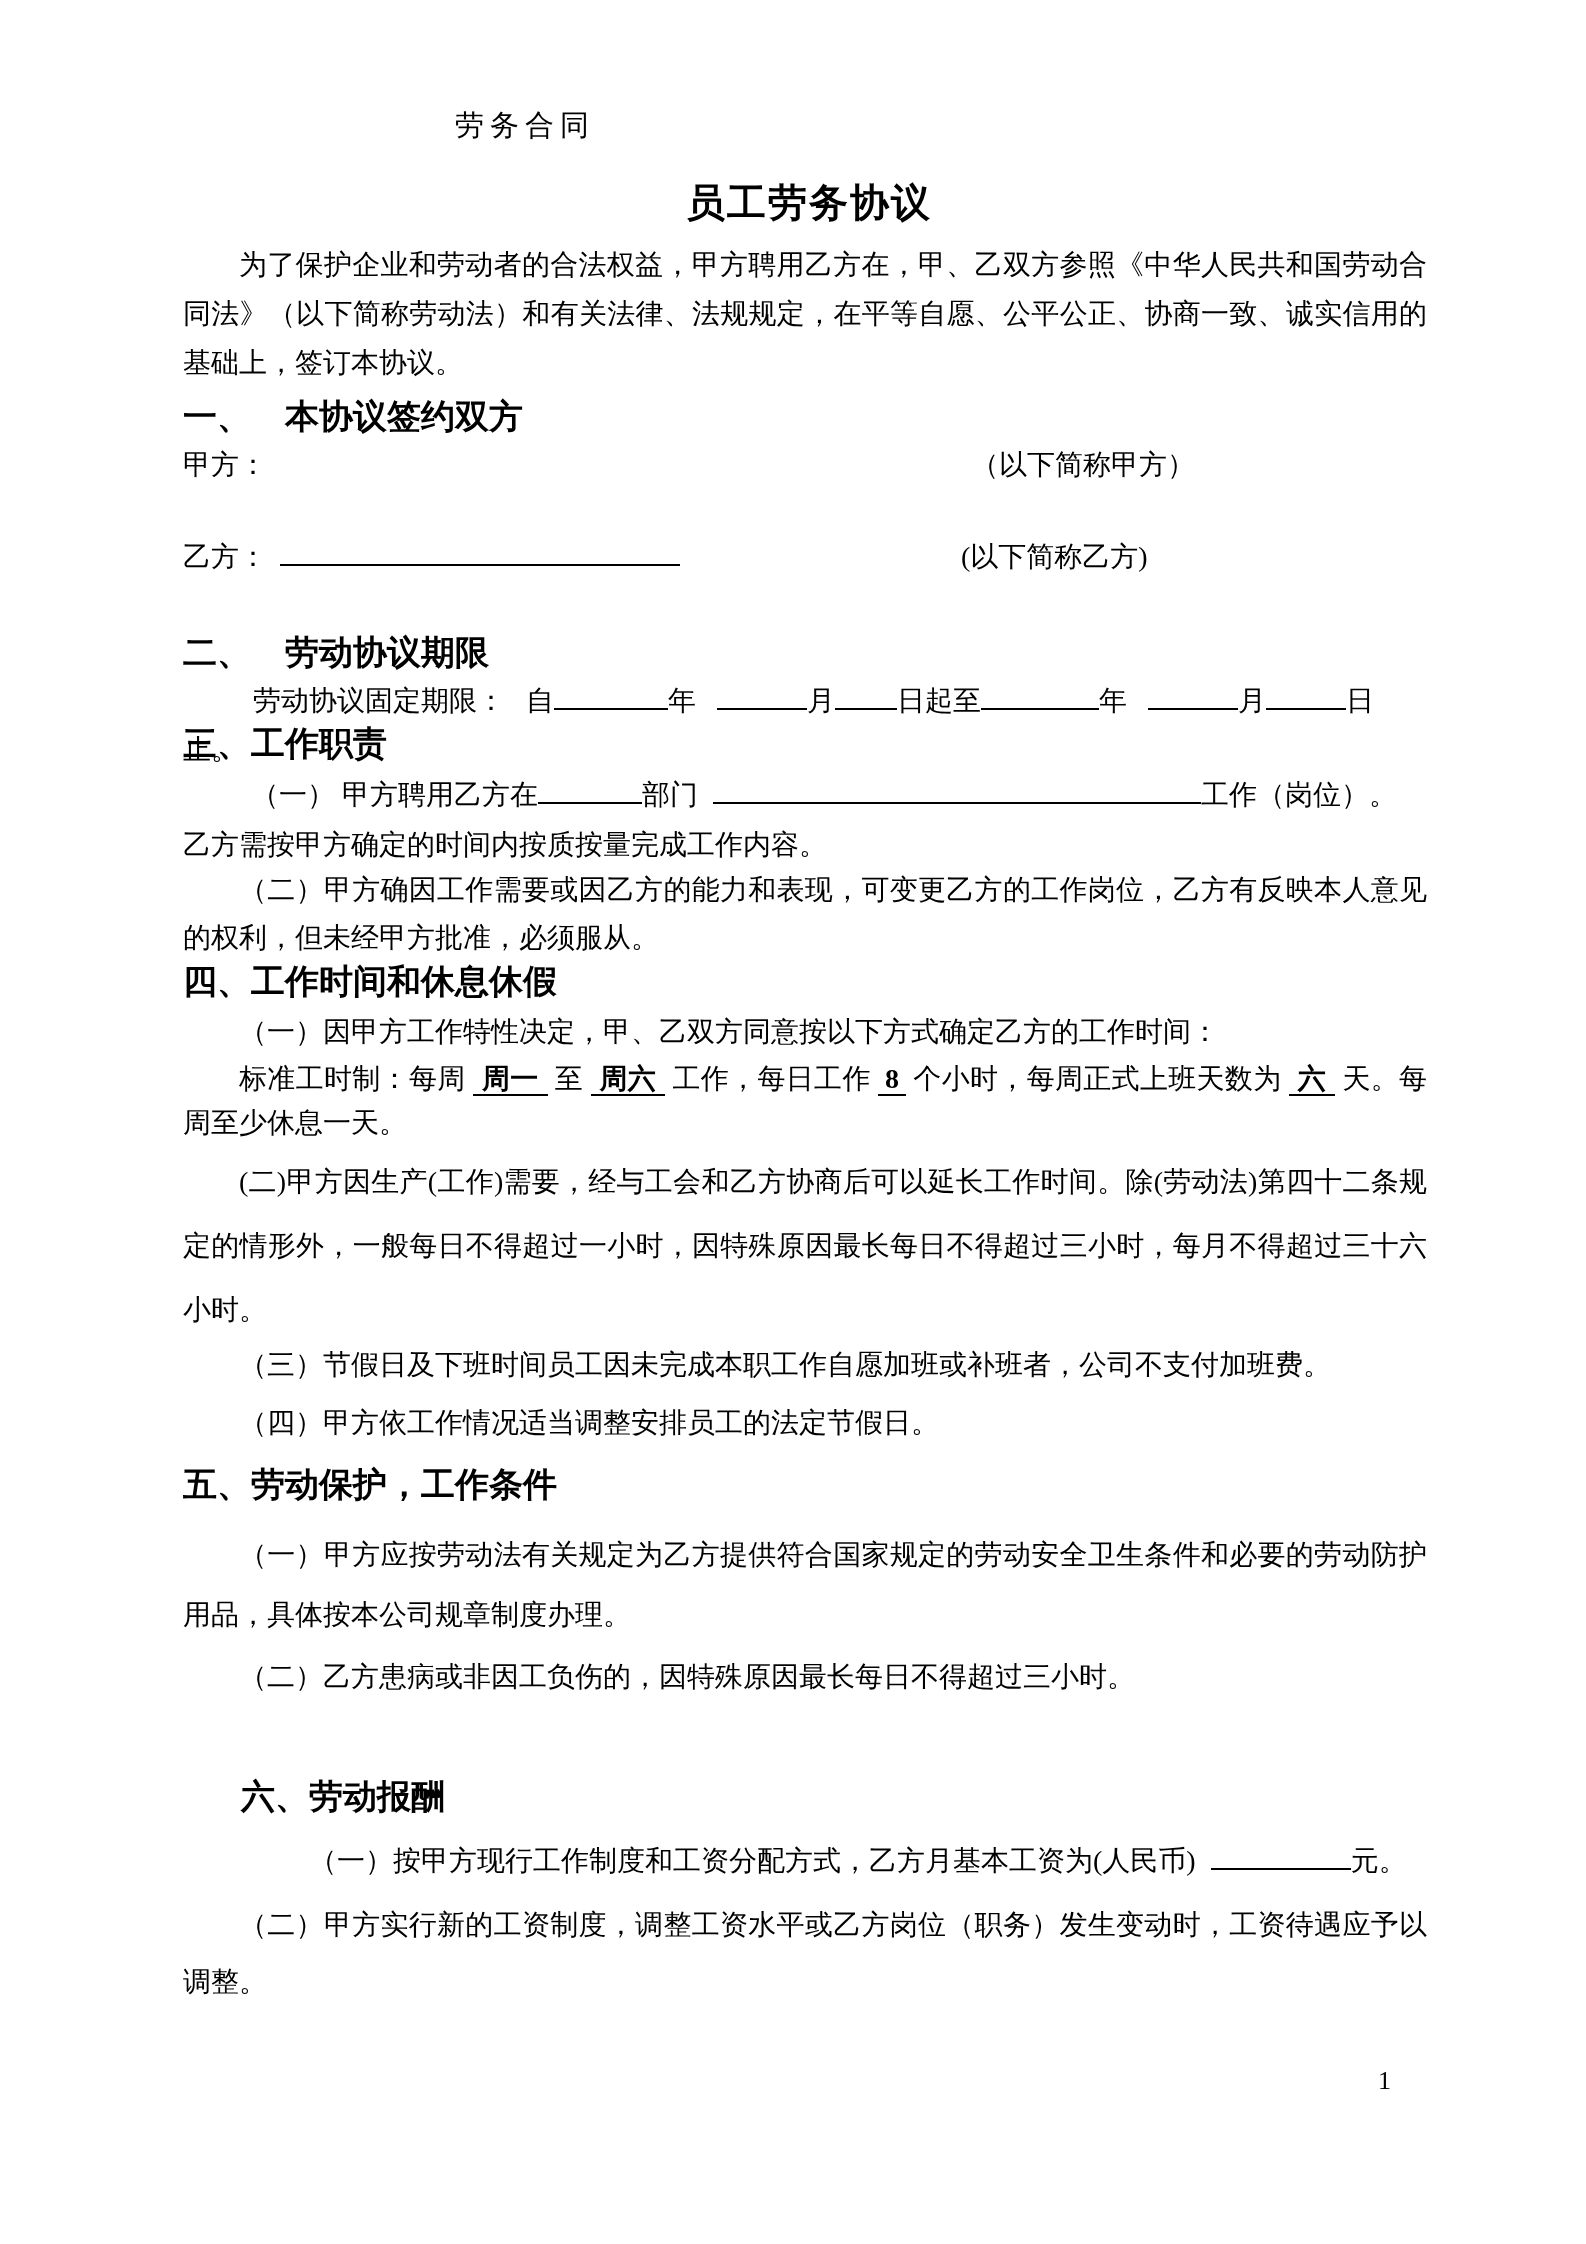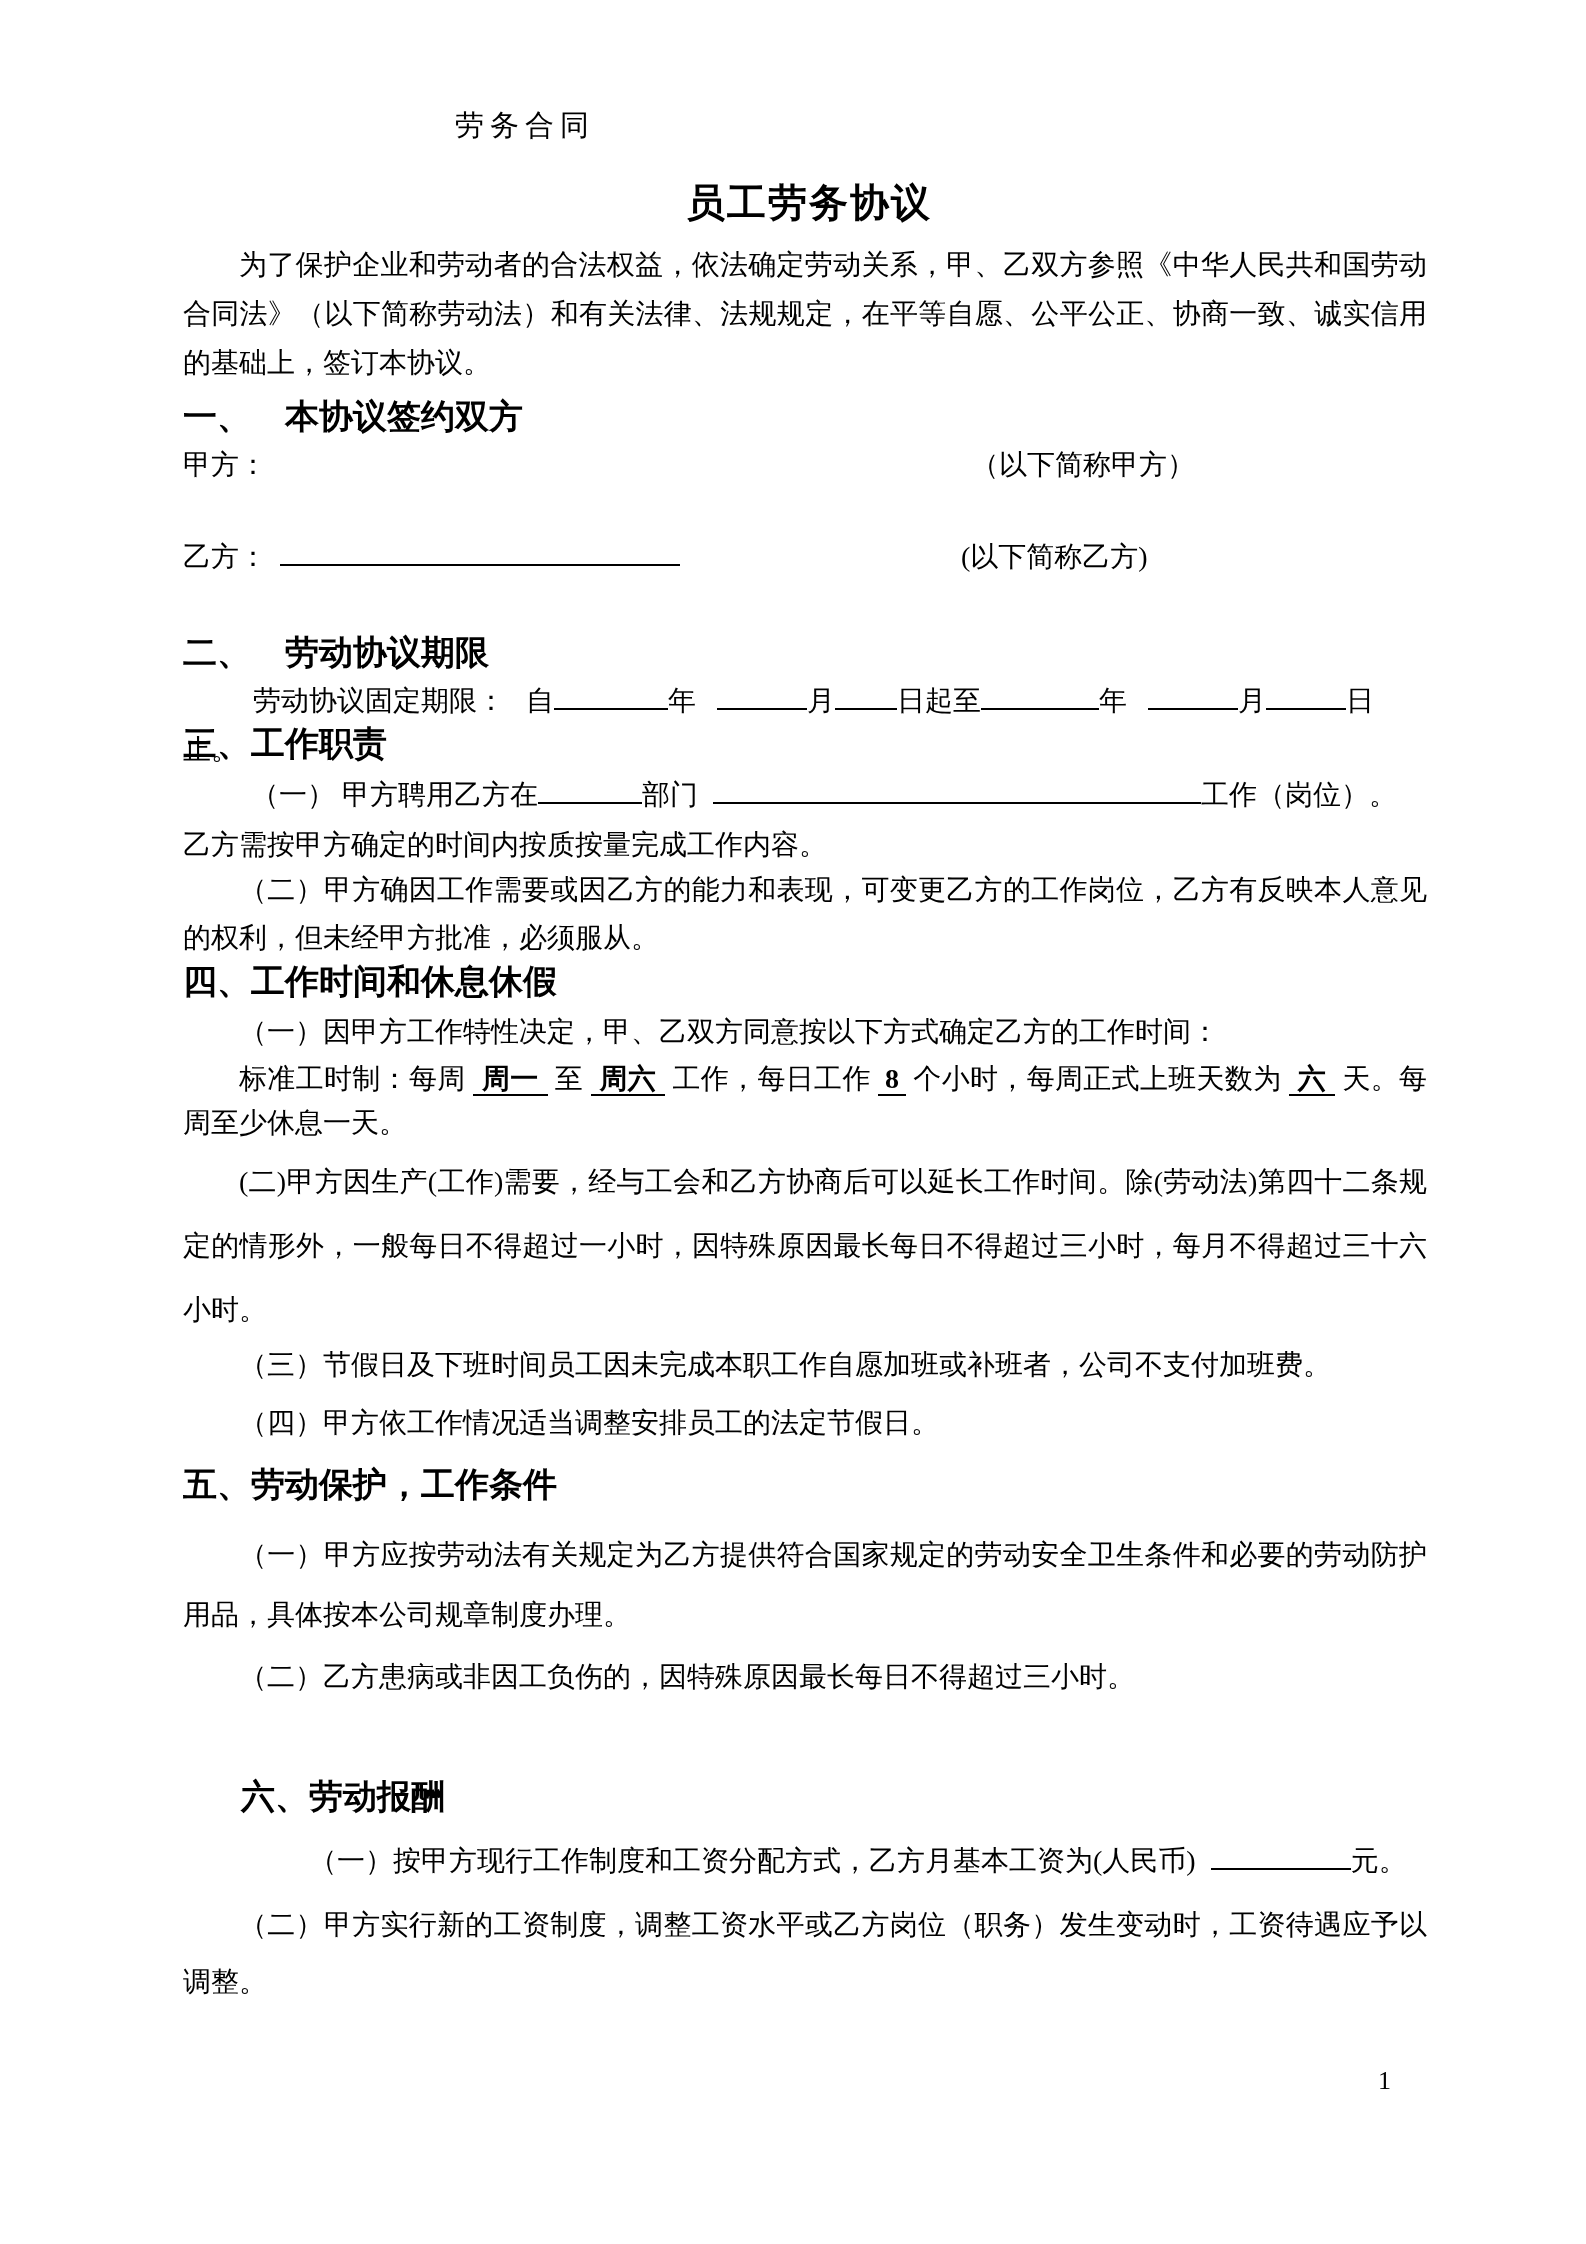--- a/index.html
+++ b/index.html
@@ -47,21 +47,21 @@
 <body>
 
 <div class="page">
 
   <div class="doc-header">劳务合同</div>
 
   <div class="doc-title">员工劳务协议</div>
 
   <div class="content">
 
-    <div class="blk para ind" style="top:240px;">为了保护企业和劳动者的合法权益，依法确定劳动关系，甲、乙双方参照《中华人民共和国劳动合同法》（以下简称劳动法）和有关法律、法规规定，在平等自愿、公平公正、协商一致、诚实信用的基础上，签订本协议。</div>
+    <div class="blk para ind" style="top:240px;">为了保护企业和劳动者的合法权益，甲方聘用乙方在，甲、乙双方参照《中华人民共和国劳动合同法》（以下简称劳动法）和有关法律、法规规定，在平等自愿、公平公正、协商一致、诚实信用的基础上，签订本协议。</div>
 
     <div class="blk heading" style="top:392px;">一、　本协议签约双方</div>
 
     <div class="blk party-row" style="top:440px;">
       <span>甲方：</span>
       <span class="party-note" style="left:788px;">（以下简称甲方）</span>
     </div>
 
     <div class="blk party-row" style="top:532px;">
       <span>乙方：</span>

